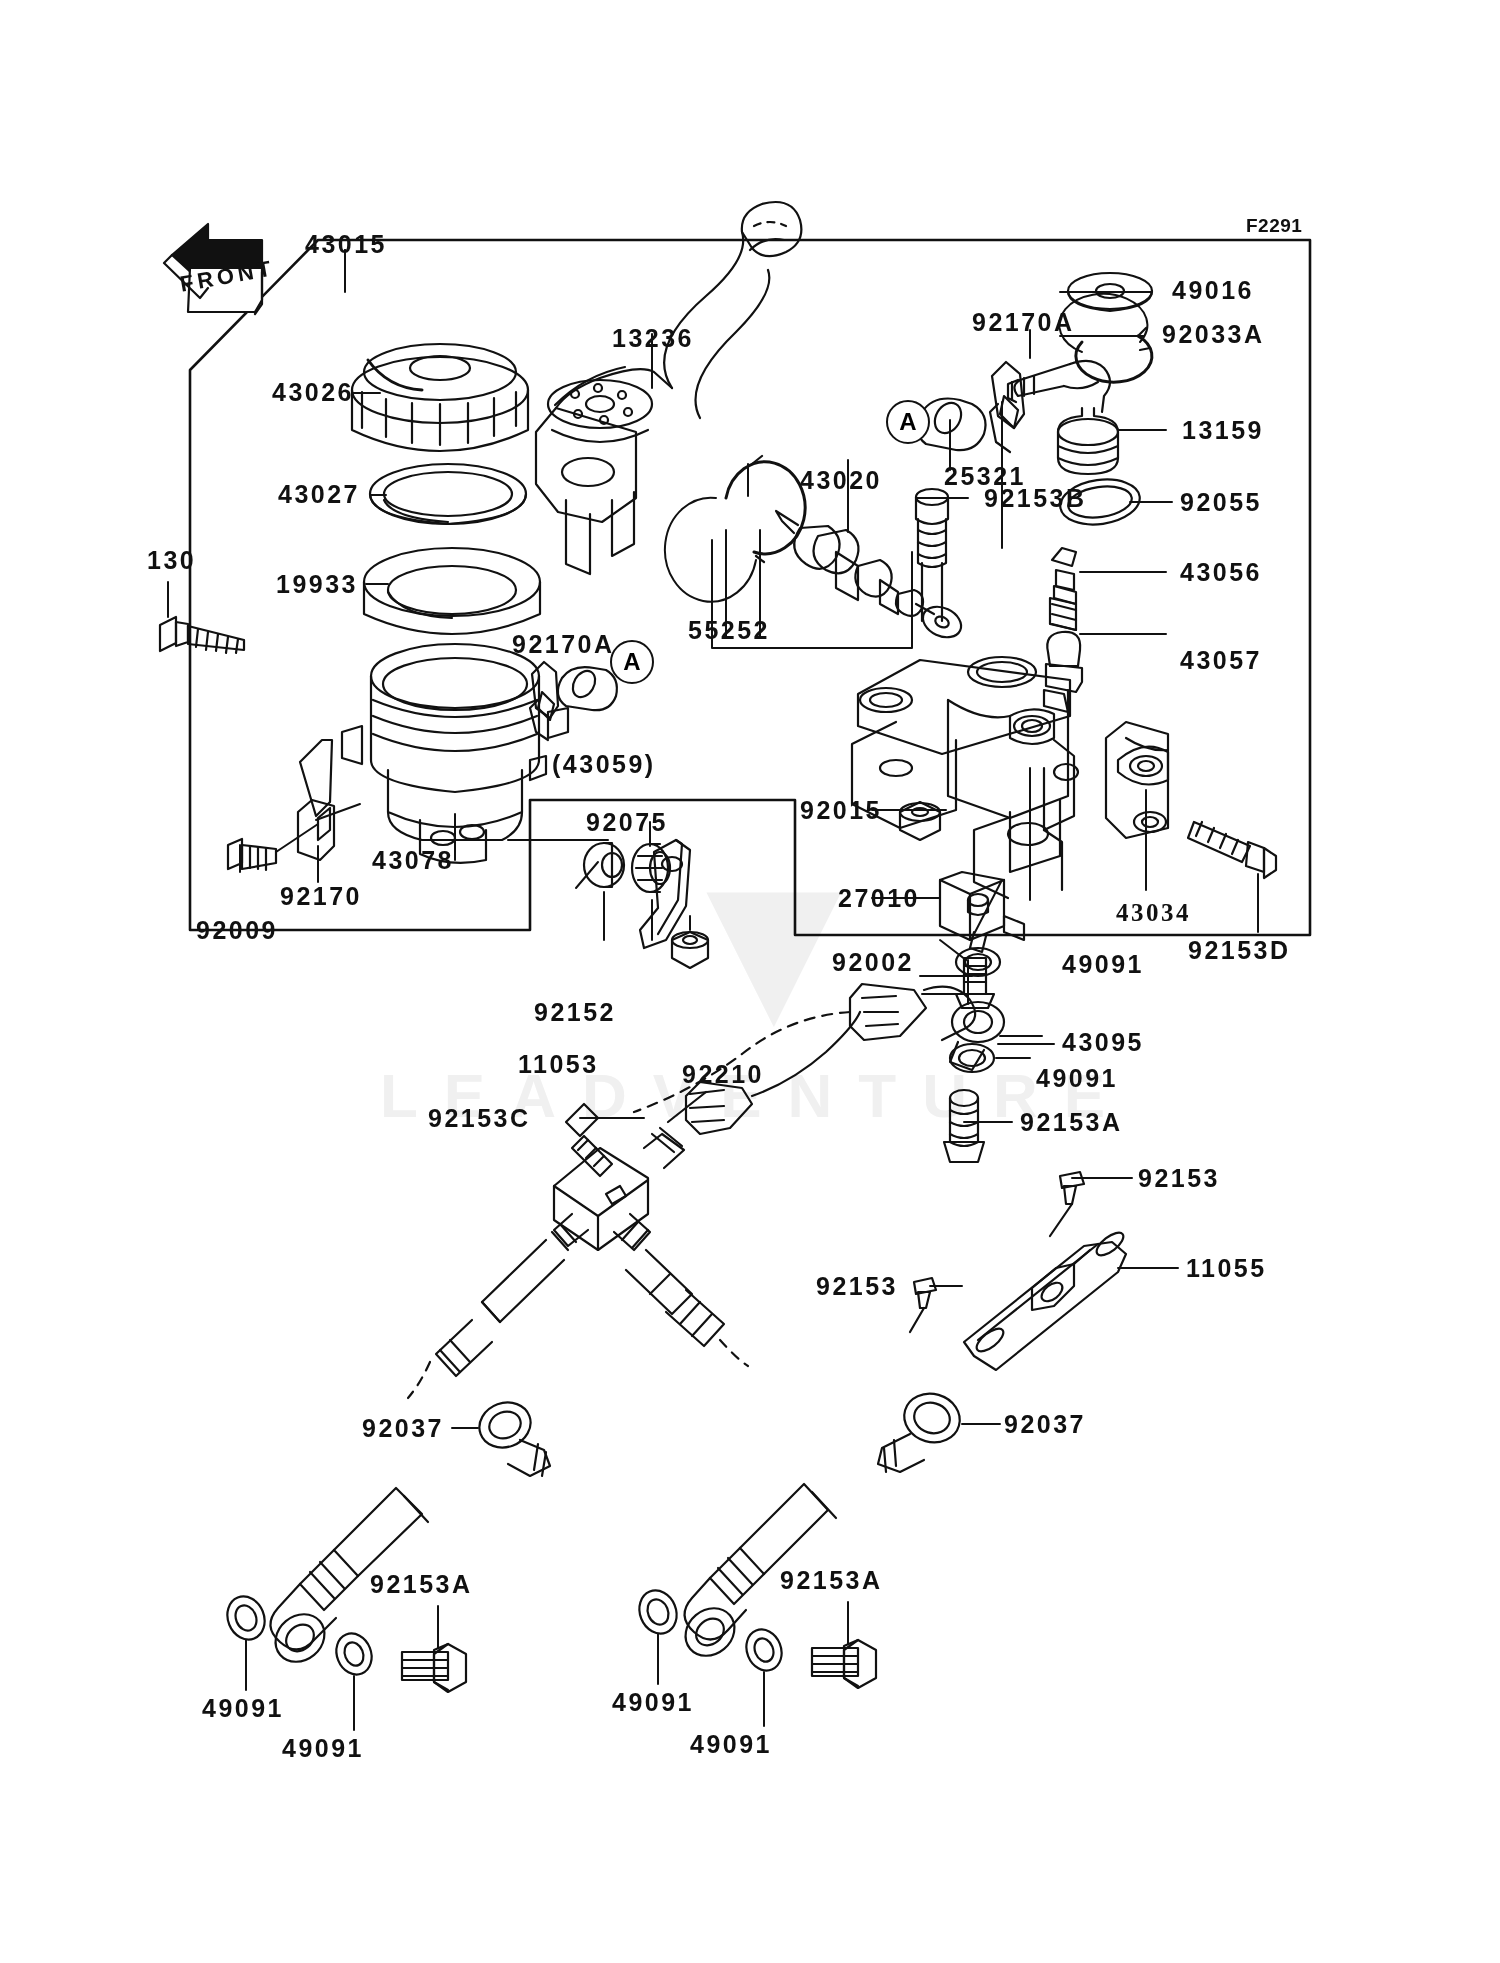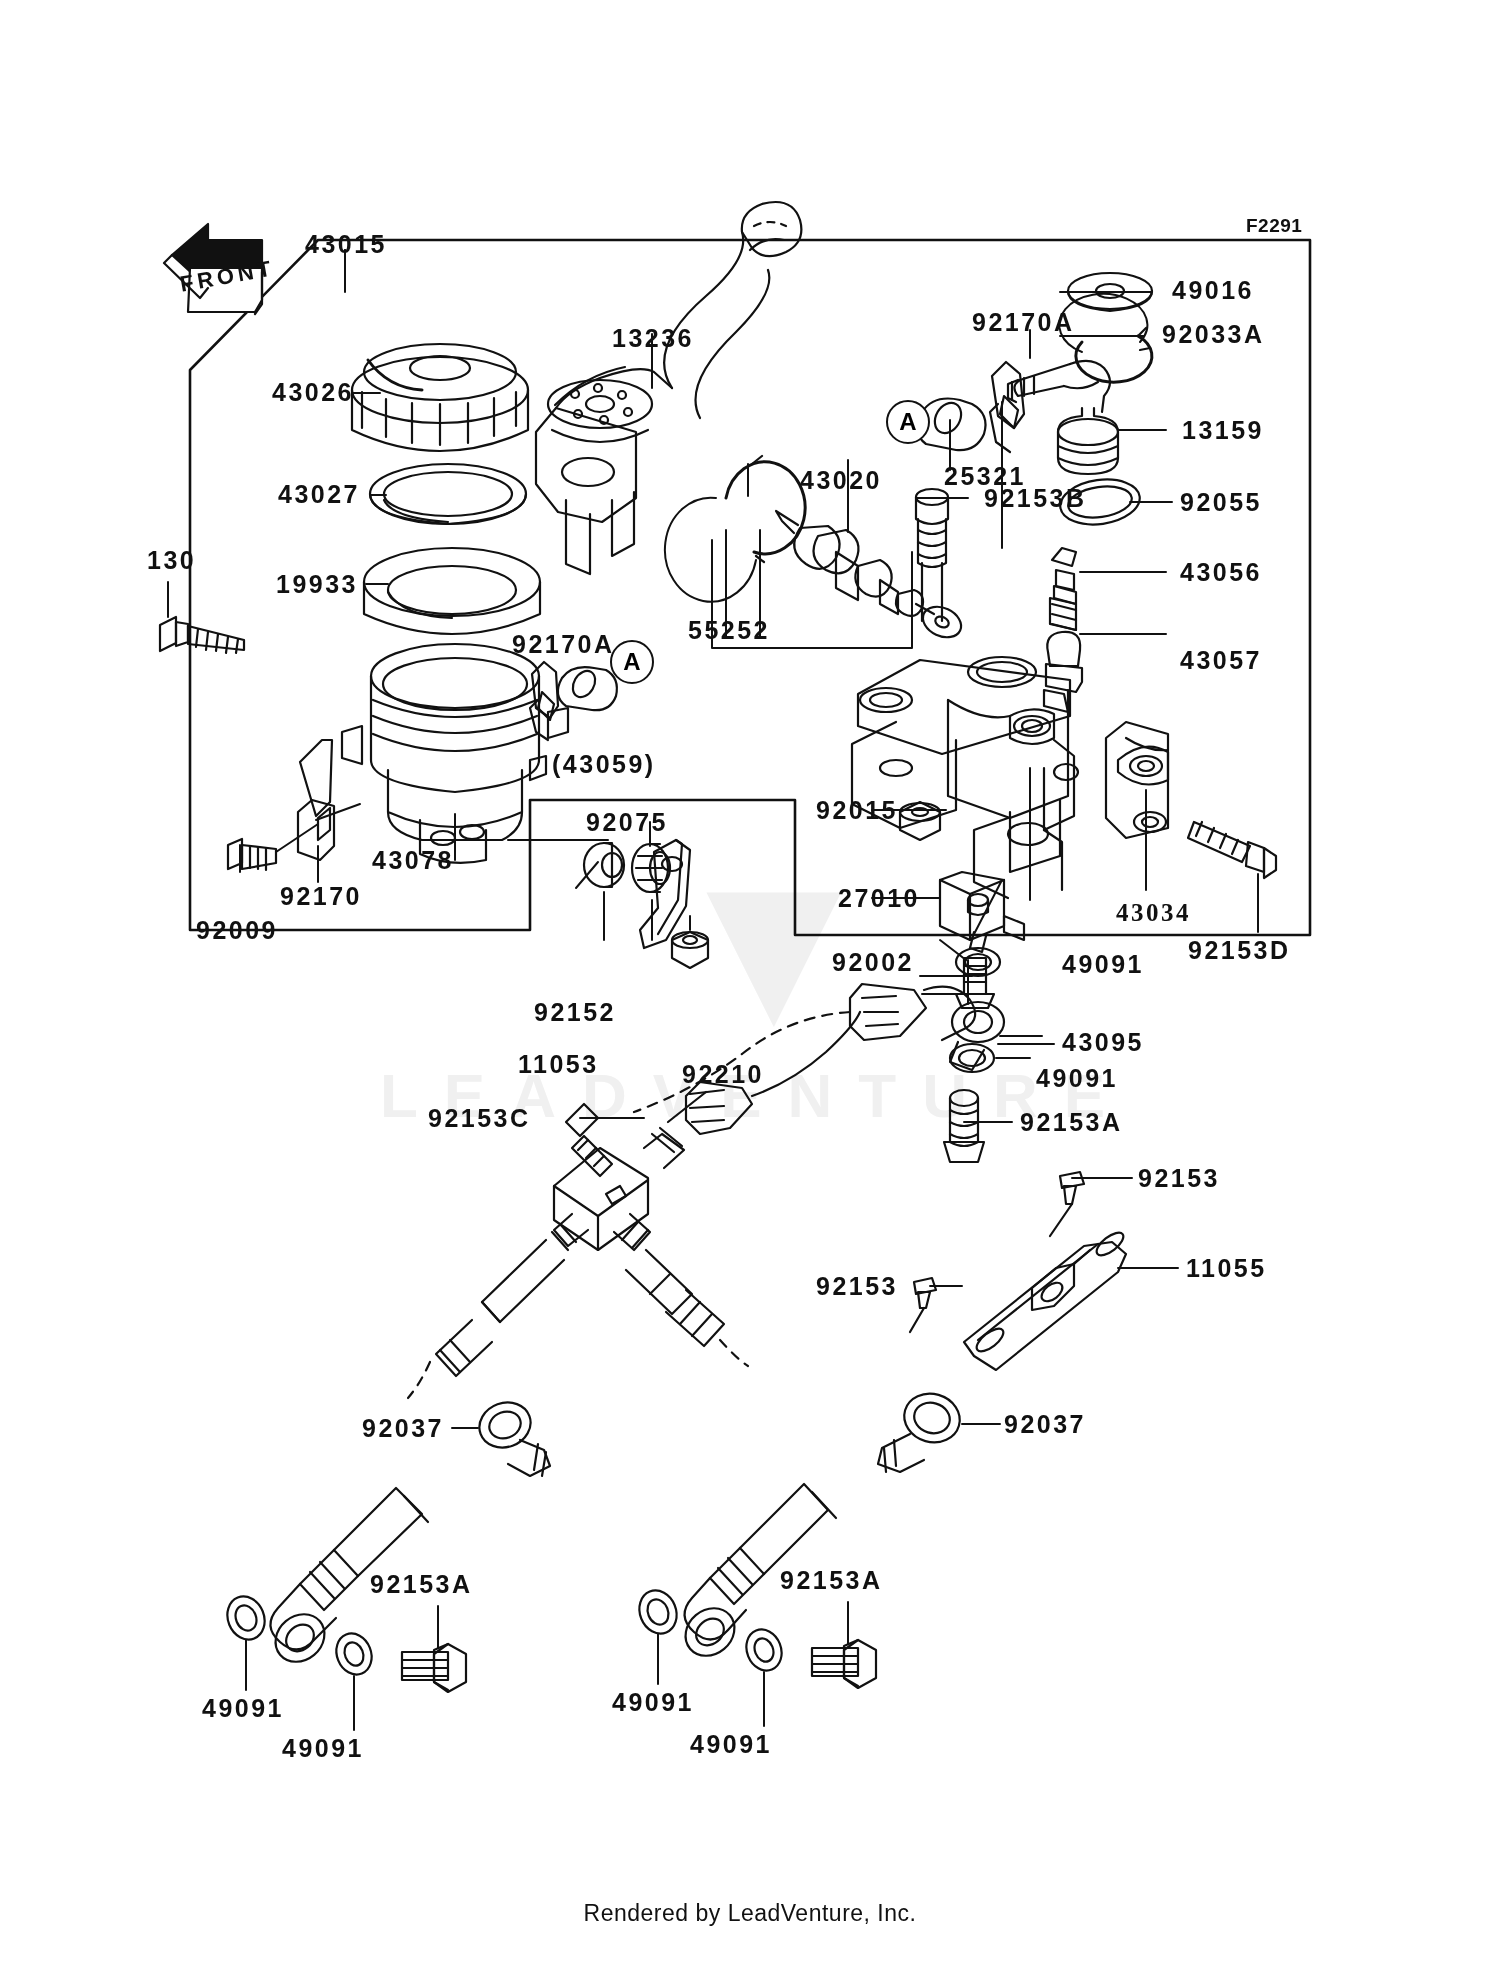--- a/index.html
+++ b/index.html
@@ -545,21 +545,21 @@
   <div class="lbl" style="left:1180px;top:490px;">92055</div>
   <div class="lbl" style="left:984px;top:486px;">92153B</div>
 
   <div class="lbl" style="left:1180px;top:560px;">43056</div>
   <div class="lbl" style="left:1180px;top:622px;margin-top:26px;">43057</div>
 
   <div class="lbl" style="left:372px;top:848px;">43078</div>
   <div class="lbl" style="left:280px;top:884px;">92170</div>
   <div class="lbl" style="left:196px;top:918px;">92009</div>
 
-  <div class="lbl" style="left:800px;top:798px;margin-left:16px;">92015</div>
+  <div class="lbl" style="left:800px;top:798px;">92015</div>
   <div class="lbl" style="left:838px;top:886px;">27010</div>
   <div class="lbl" style="left:832px;top:950px;">92002</div>
   <div class="lbl" style="left:1116px;top:900px;font-family:Liberation Serif, serif;">43034</div>
   <div class="lbl" style="left:1188px;top:938px;">92153D</div>
 
   <div class="lbl" style="left:586px;top:810px;">92075</div>
   <div class="lbl" style="left:534px;top:1000px;">92152</div>
   <div class="lbl" style="left:518px;top:1052px;">11053</div>
   <div class="lbl" style="left:682px;top:1062px;">92210</div>
 
@@ -585,15 +585,14 @@
   <div class="lbl" style="left:690px;top:1732px;">49091</div>
   <div class="lbl" style="left:780px;top:1568px;">92153A</div>
 
   <div class="circA" style="left:610px;top:640px;">A</div>
   <div class="circA" style="left:886px;top:400px;">A</div>
 
   <div style="position:absolute;left:178px;top:272px;font-family:'Liberation Sans',sans-serif;
               font-weight:bold;font-size:22px;letter-spacing:4px;color:#111;
               transform:rotate(-10deg);transform-origin:left top;">FRONT</div>
 
-  <div class="footer">Rendered by LeadVenture, Inc.</div>
 
 </div>
 
 </body></html>

